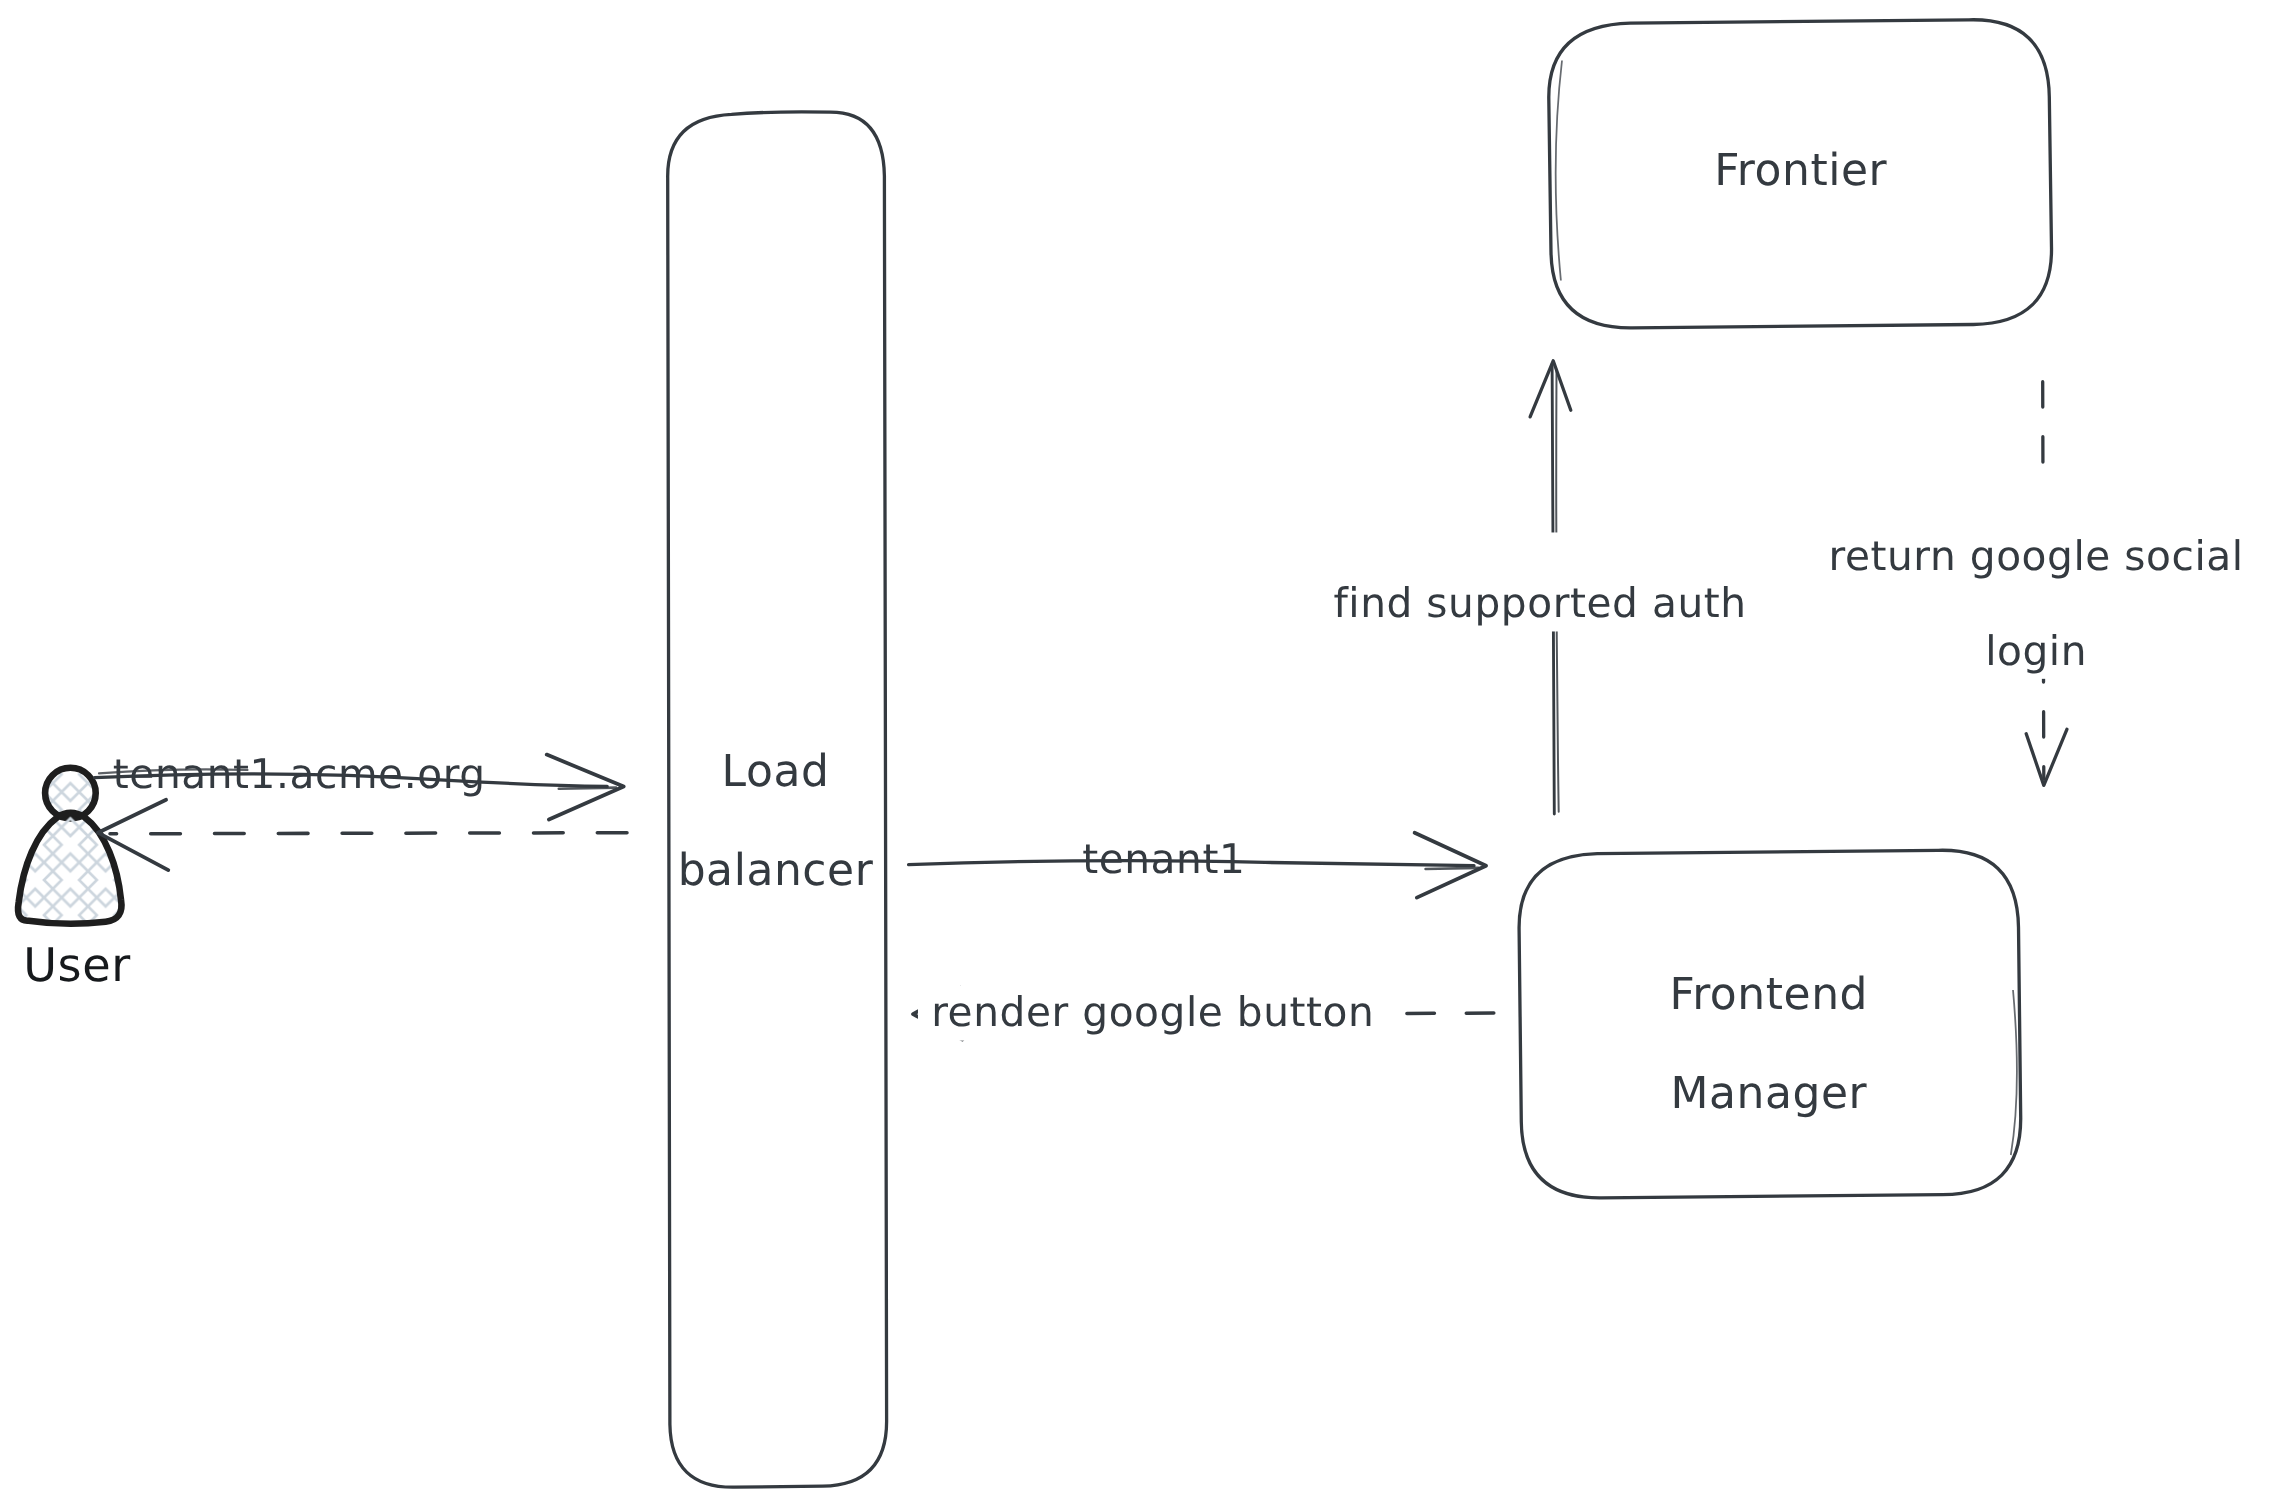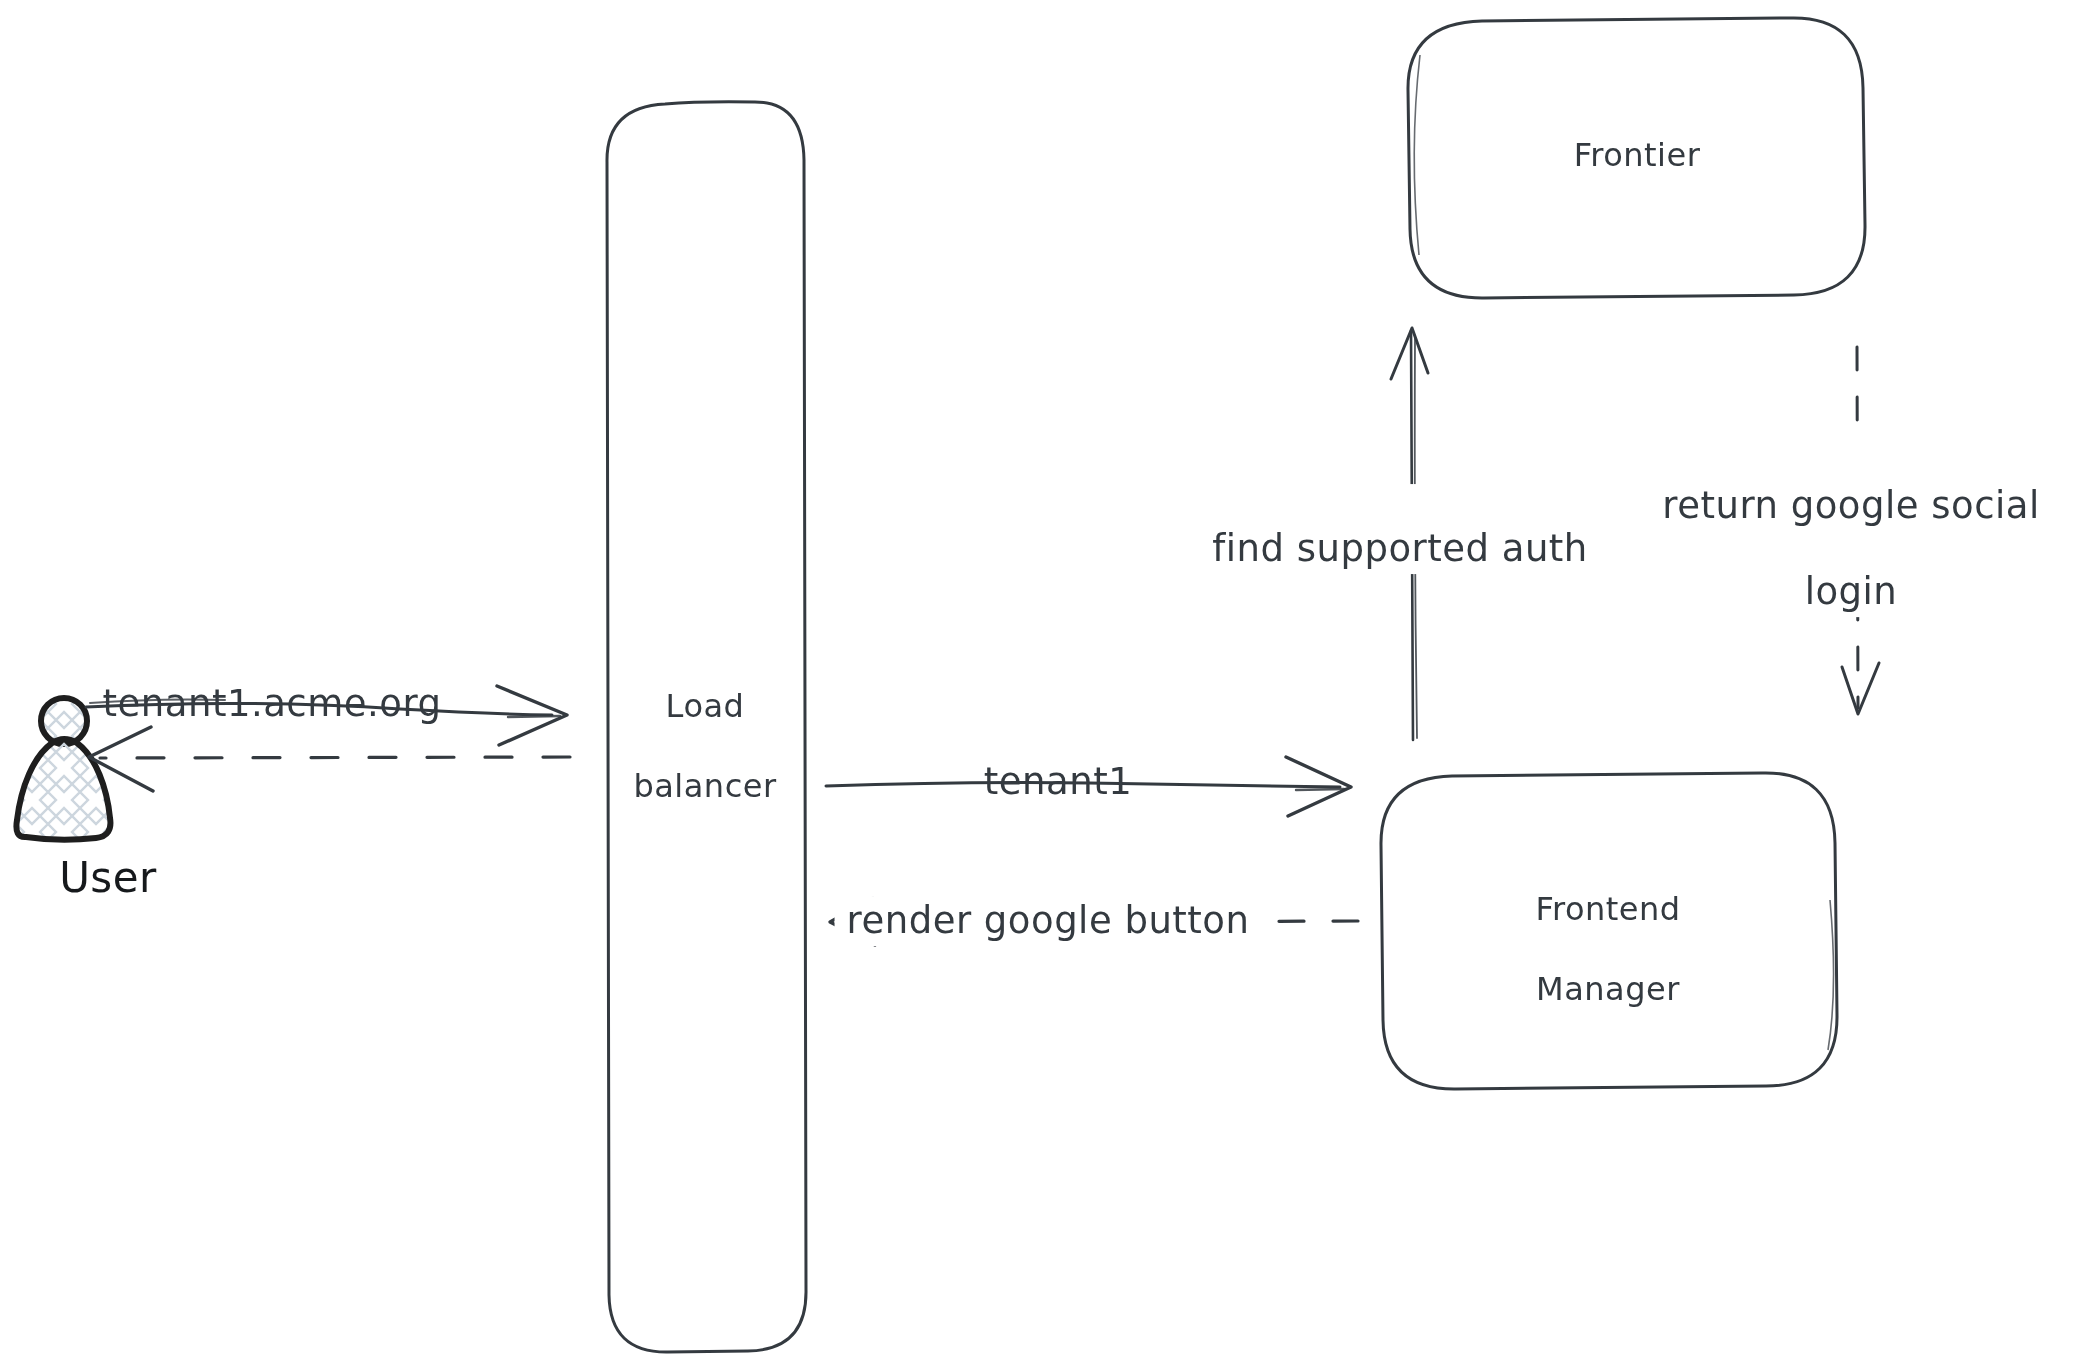--- a/index.html
+++ b/index.html
@@ -16,21 +16,21 @@
     position: absolute;
     transform: translate(-50%, -50%);
     color: #343a40;
     white-space: nowrap;
     text-align: center;
     font-size: 37px;
     line-height: 1.24;
     letter-spacing: 0.5px;
   }
   .lbl span { display: block; margin-top: 40px; }
-  .node-lbl { font-size: 32px; }
+  .node-lbl { font-size: 40px; }
   .actor-lbl { color: #16191c; font-size: 42px; }
   .bg { background: #ffffff; padding: 2px 12px; }
 </style>
 </head>
 <body>
 
 <div class="canvas">
 
   <svg class="shapes" width="2083" height="1372" viewBox="0 0 2083 1372">
     <defs>
@@ -84,21 +84,21 @@
       <path d="M 1417 738 Q 1414 540 1415 336" stroke-width="1.8" opacity="0.85"></path>
       <path d="M 1391 379 L 1412 328 L 1428 373" stroke-width="3"></path>
     </g>
 
     <g stroke="#343a40" fill="none" stroke-linecap="round" stroke-linejoin="round">
       <path d="M 1857 347 L 1858 708" stroke-width="3" stroke-dasharray="23 27"></path>
       <path d="M 1842 667 L 1858 714 L 1879 663" stroke-width="3"></path>
     </g>
   </svg>
 
-  <div class="lbl actor-lbl" style="left:70px; top:878px;margin-left:38px;">User</div>
+  <div class="lbl actor-lbl" style="left:70px; top:878px;">User</div>
 
   <div class="lbl" style="left:272px; top:704px;">tenant1.acme.org</div>
 
   <div class="lbl node-lbl" style="left:705px; top:727px;">
     <span>Load</span>
     <span>balancer</span>
   </div>
 
   <div class="lbl node-lbl" style="left:1637px; top:156px;">Frontier</div>
 

